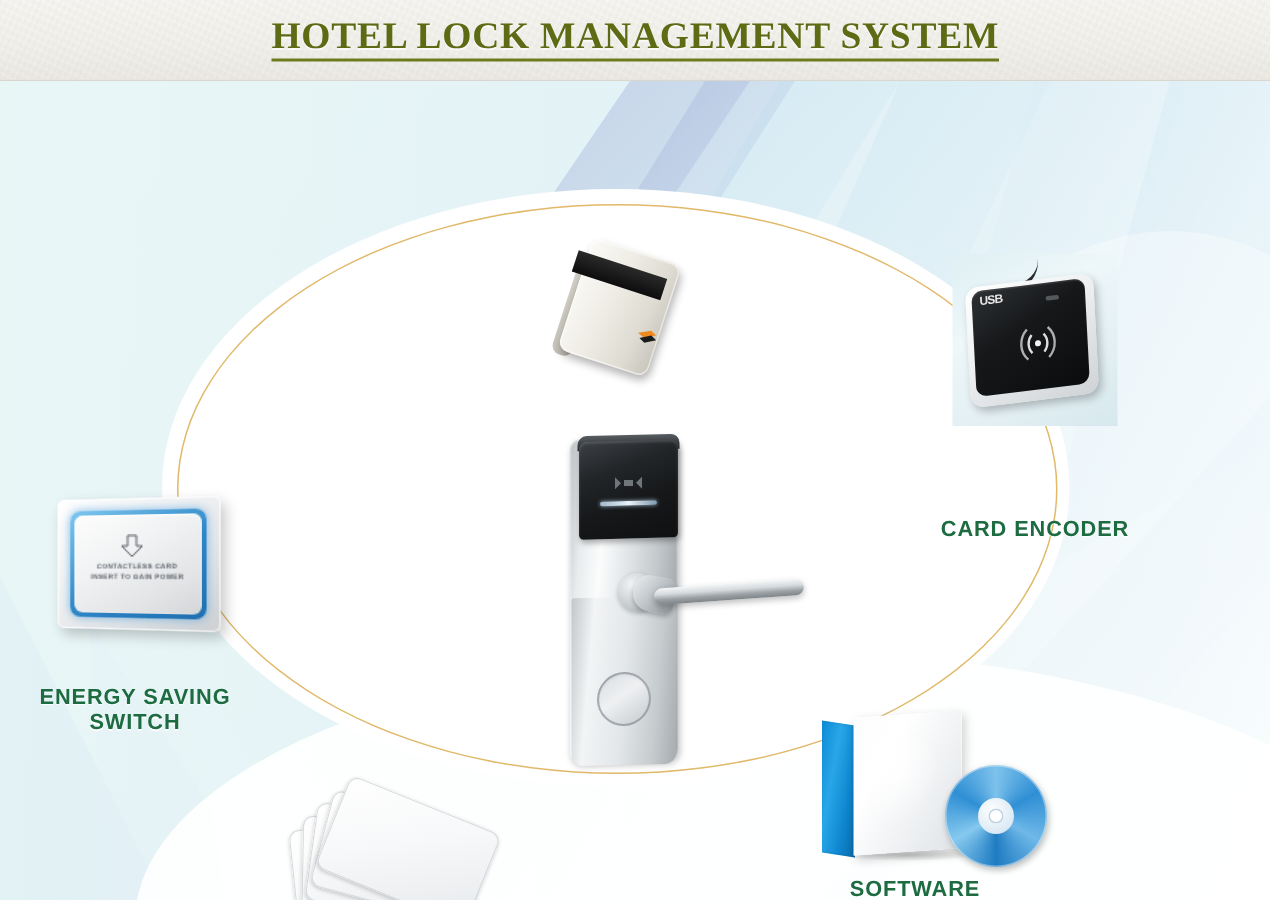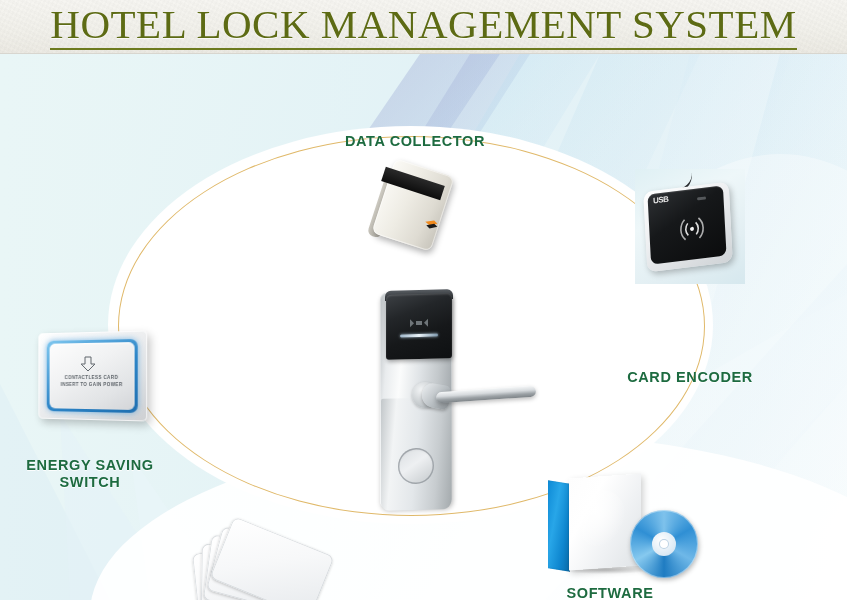--- a/index.html
+++ b/index.html
@@ -13,22 +13,22 @@
     background:
       repeating-linear-gradient(115deg, rgba(0,0,0,0.012) 0 2px, rgba(255,255,255,0.02) 2px 4px),
       repeating-linear-gradient(25deg, rgba(0,0,0,0.010) 0 3px, rgba(255,255,255,0.015) 3px 5px),
       linear-gradient(#f6f5f1,#f1f0ea 60%,#eceae3);
     border-bottom:1px solid #d8d6cf;
     box-sizing:border-box;
     display:flex;align-items:center;justify-content:center;
   }
   #header-title{
     font-family:"Liberation Serif","DejaVu Serif",serif;
-    font-weight:normal;
-    font-size:41px;
+    font-weight:bold;
+    font-size:25px;
     letter-spacing:0.5px;
     color:#5d6b14;
     text-shadow:0 1px 0 rgba(255,255,255,0.7);
     border-bottom:2px solid #6d7a1e;
     padding-bottom:1px;
     line-height:1.05;
     white-space:nowrap;
   }
 
   
@@ -60,21 +60,21 @@
     font-weight:bold;
     font-size:14.5px;
     letter-spacing:0.6px;
     color:#1d6b40;
     text-align:center;
     line-height:17px;
     white-space:pre-line;
     text-shadow:0 1px 0 rgba(255,255,255,0.85);
   }
   #lbl-data-collector{left:305px;top:79px;width:220px;}
-  #lbl-card-encoder{left:580px;top:291px;width:220px;margin-top:24px;}
+  #lbl-card-encoder{left:580px;top:291px;width:220px;}
   #lbl-energy-switch{left:4px;top:403px;width:172px;}
   #lbl-software{left:500px;top:531px;width:220px;}
 
   
   #prod-lock{position:absolute;left:368px;top:232px;width:190px;height:228px;}
   #lock-plate{
     position:absolute;left:12px;top:6px;width:72px;height:216px;
     border-radius:7px 7px 8px 8px;
     background:linear-gradient(95deg,#b9bec1 0%,#e9ecee 14%,#fbfcfc 30%,#dfe3e6 52%,#c3c8cb 72%,#9ea4a8 92%,#8a9094 100%);
     box-shadow:1px 2px 5px rgba(0,0,0,0.28), inset 0 0 0 1px rgba(255,255,255,0.35);
@@ -428,21 +428,20 @@
     <div id="prod-software">
       <div id="sb-shadow"></div>
       <div id="sb-spine"></div>
       <div id="sb-face"></div>
       <div id="sb-face-gloss"></div>
       <div id="cd"></div>
       <div id="cd-hub"></div>
       <div id="cd-hole"></div>
     </div>
 
-    <div class="label" id="lbl-data-collector">DATA COLLECTOR</div>
     <div class="label" id="lbl-card-encoder">CARD ENCODER</div>
     <div class="label" id="lbl-energy-switch">ENERGY SAVING
 SWITCH</div>
 
     <div class="label" id="lbl-software">SOFTWARE</div>
 
   </div>
 </div>
 
 </body></html>

